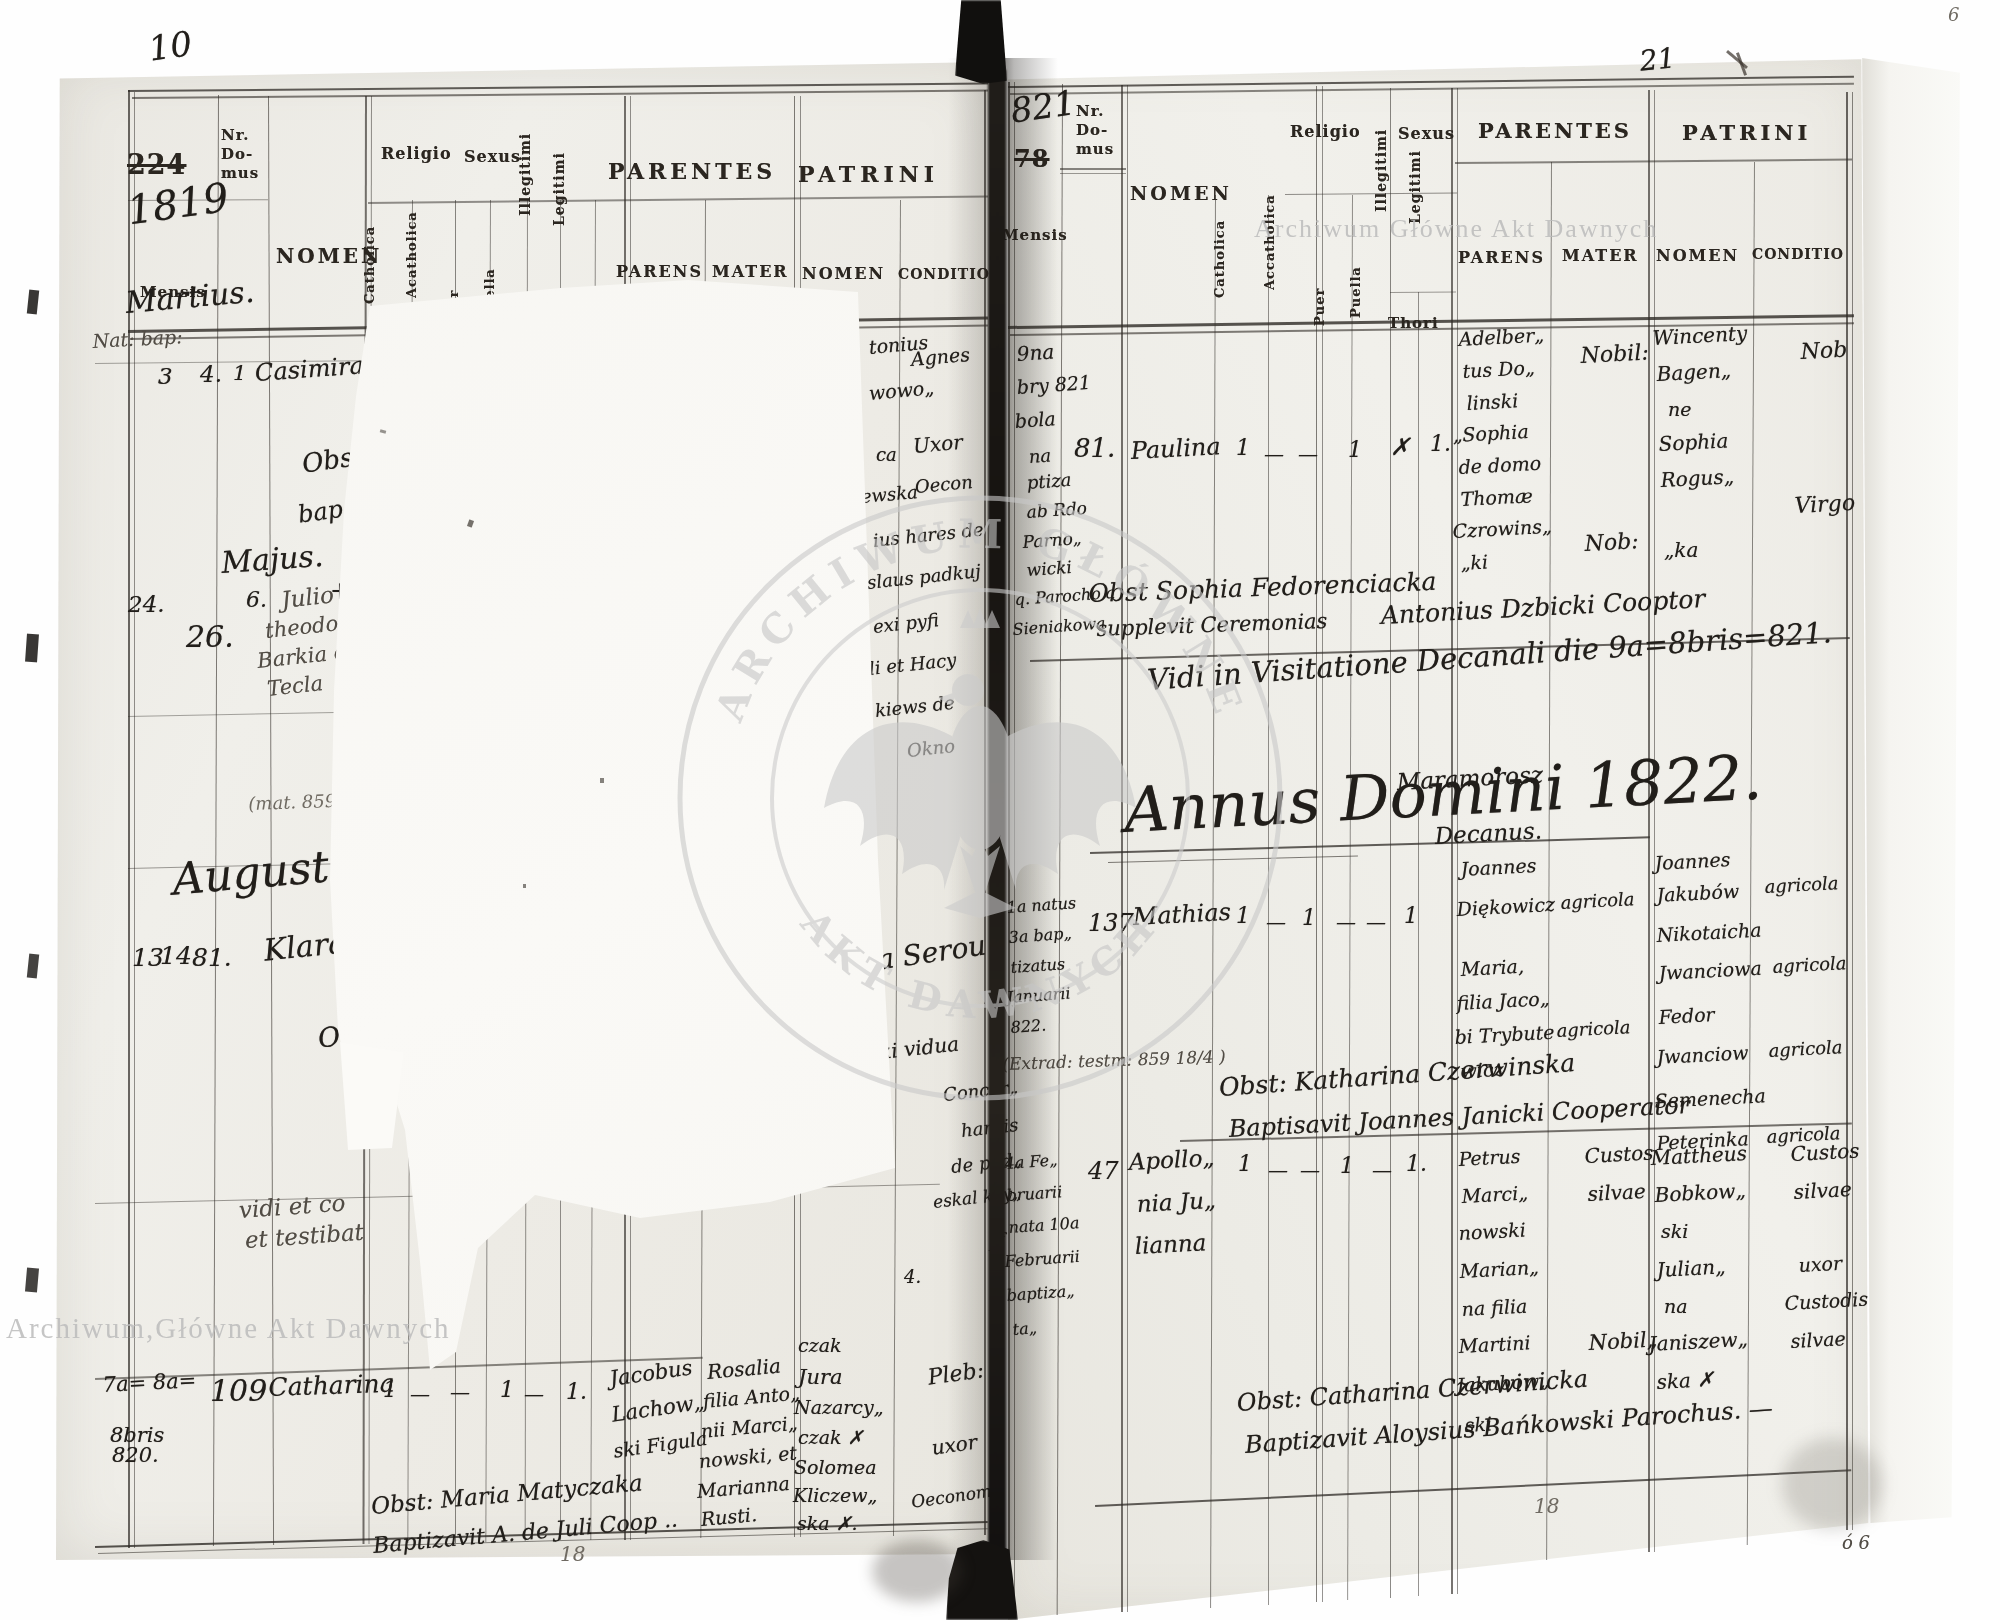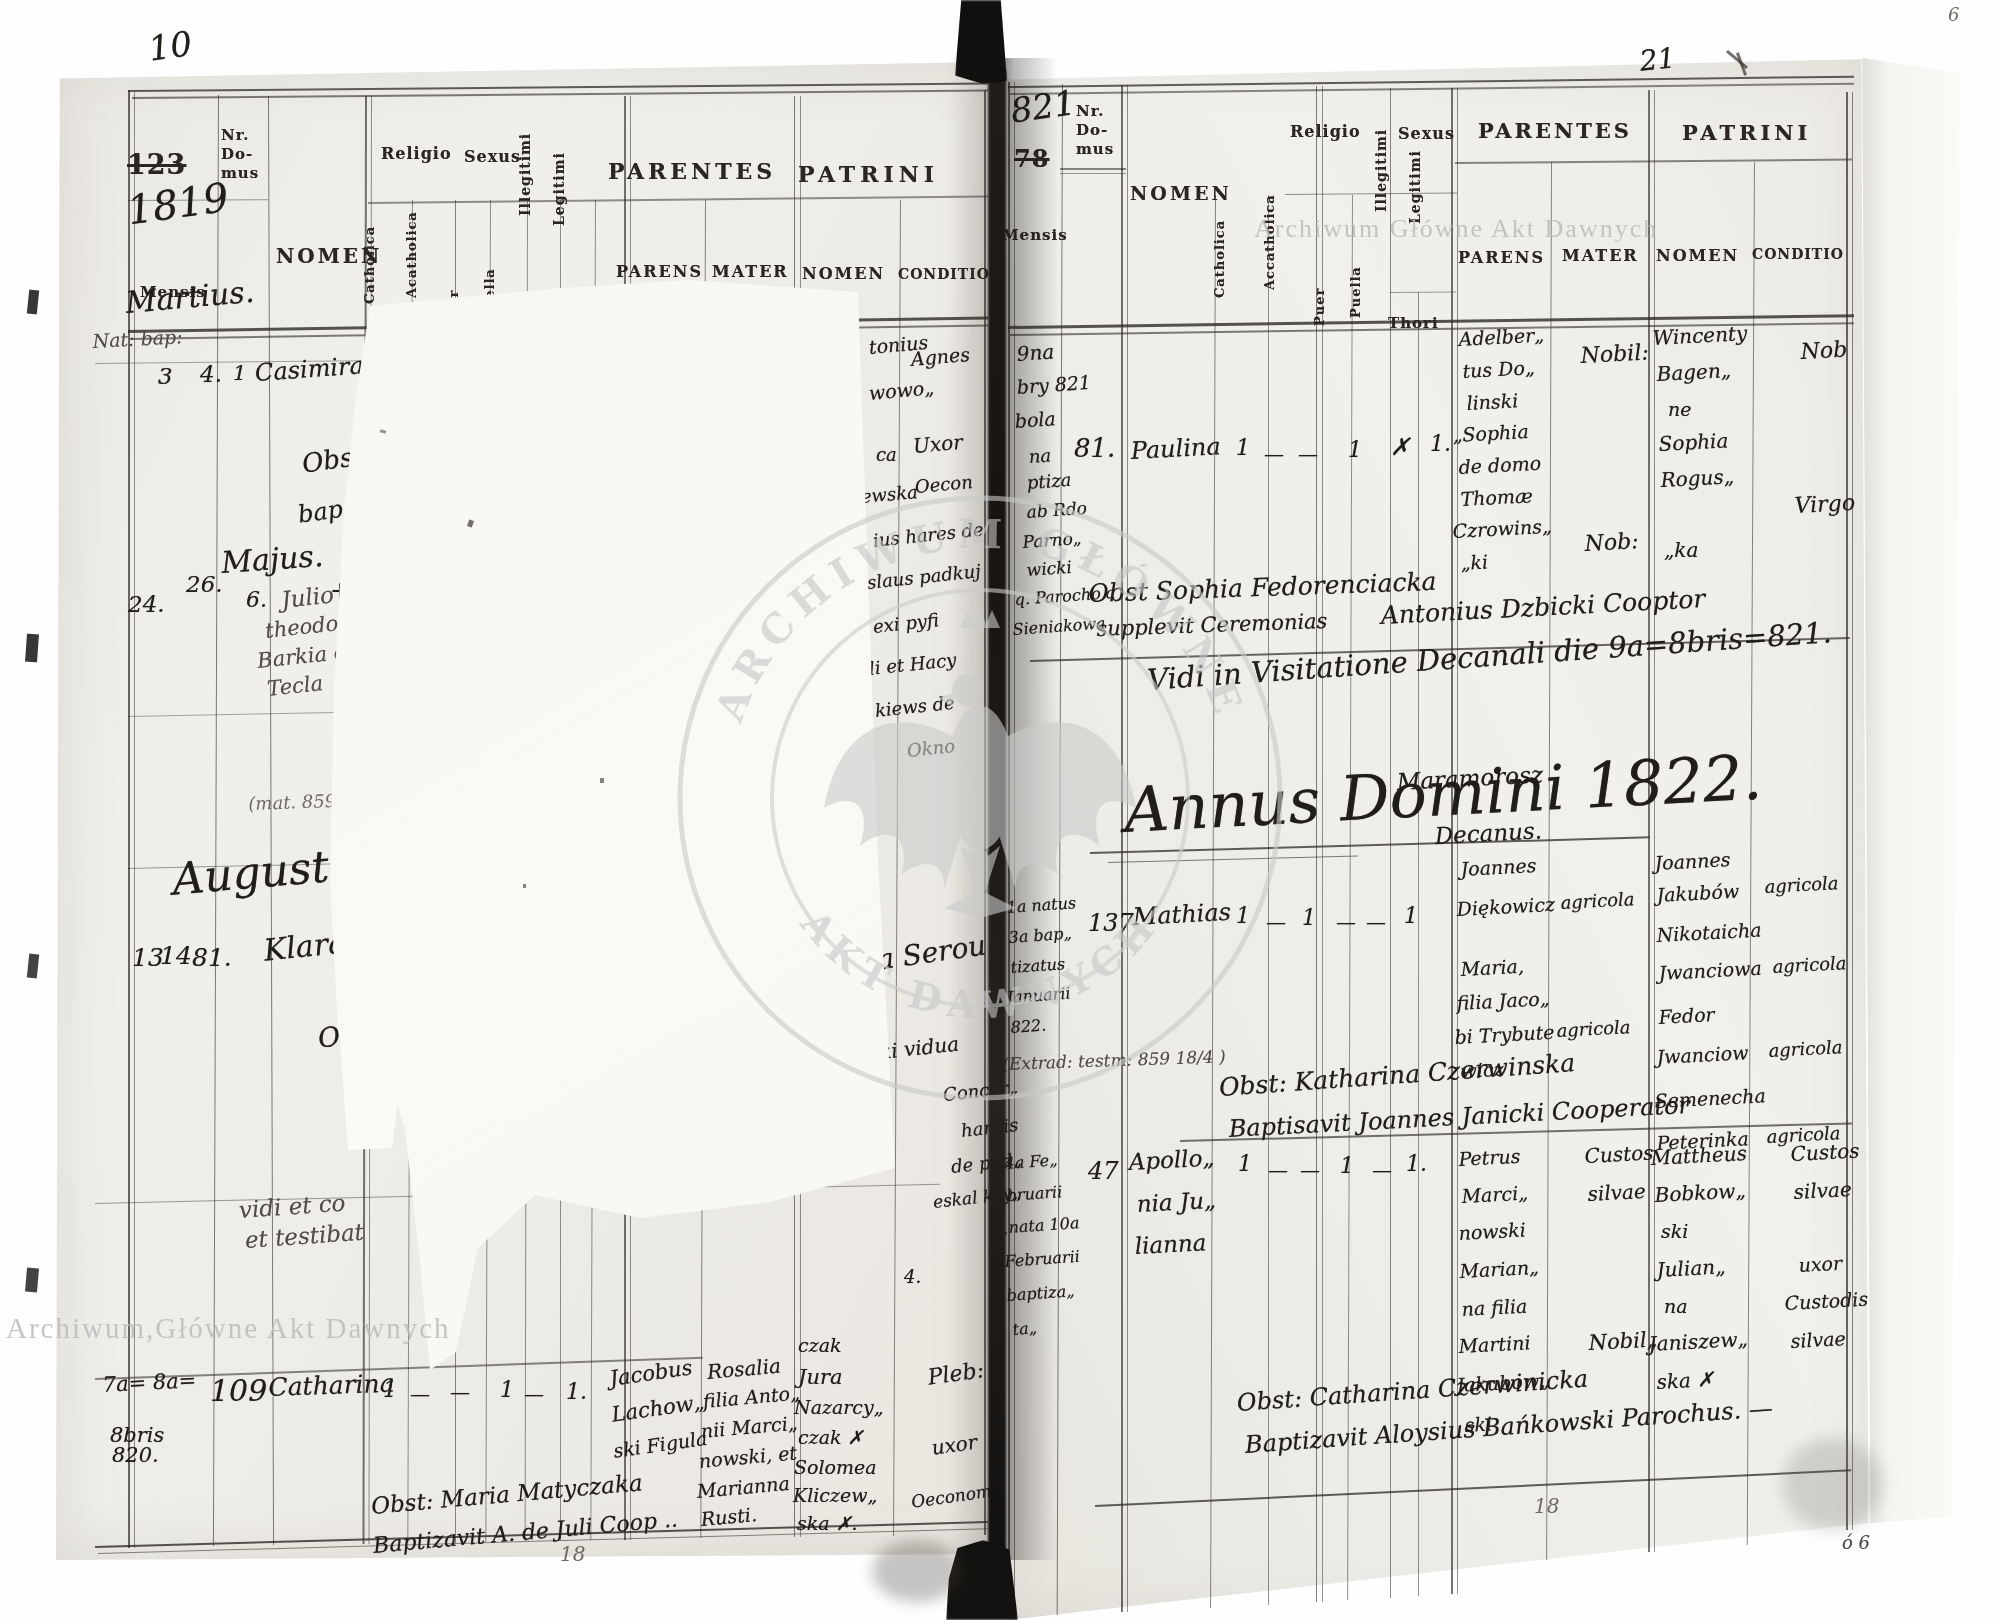--- a/index.html
+++ b/index.html
@@ -136,21 +136,21 @@
       <div class="rect" style="left: 28px; top: 954px; width: 10px; height: 24px; background: rgb(23, 21, 18); opacity: 0.8; transform: rotate(6deg); filter: blur(0.5px);"></div>
       <div class="rect" style="left: 26px; top: 1268px; width: 12px; height: 24px; background: rgb(23, 21, 18); opacity: 0.8; transform: rotate(5deg); filter: blur(0.5px);"></div>
       <div class="rect" style="left: 1724px; top: 58px; width: 26px; height: 3px; background: rgb(58, 51, 44); opacity: 0.7; transform: rotate(40deg); filter: blur(0.5px);"></div>
       <div class="rect" style="left: 1740px; top: 52px; width: 3px; height: 24px; background: rgb(58, 51, 44); opacity: 0.7; transform: rotate(-20deg); filter: blur(0.5px);"></div>
       <div class="rect" style="left: 468px; top: 520px; width: 5px; height: 7px; background: rgb(85, 80, 74); opacity: 0.8; transform: rotate(20deg); filter: blur(0.5px);"></div>
       <div class="rect" style="left: 600px; top: 778px; width: 4px; height: 5px; background: rgb(85, 80, 74); opacity: 0.7; transform: rotate(0deg); filter: blur(0.5px);"></div>
       <div class="rect" style="left: 523px; top: 884px; width: 3px; height: 4px; background: rgb(85, 80, 74); opacity: 0.7; transform: rotate(0deg); filter: blur(0.5px);"></div>
       <div class="rect" style="left: 380px; top: 430px; width: 6px; height: 3px; background: rgb(85, 80, 74); opacity: 0.6; transform: rotate(15deg); filter: blur(0.5px);"></div>
     </div>
   <div id="content-layer">
-      <span class="it p strike" style="left: 127px; top: 148px; font-size: 27px;">123</span>
+      <span class="it p strike" style="left: 127px; top: 148px; font-size: 27px;">224</span>
       <span class="it p" style="left: 221px; top: 126px; font-size: 15px;">Nr.
 Do-
 mus</span>
       <span class="it p" style="left: 276px; top: 244px; font-size: 20px; letter-spacing: 3px;">NOMEN</span>
       <span class="it p" style="left: 381px; top: 144px; font-size: 16px;">Religio</span>
       <span class="it p" style="left: 464px; top: 147px; font-size: 16px;">Sexus</span>
       <span class="it p" style="left: 140px; top: 283px; font-size: 15px;">Mensis</span>
       <span class="it pv" style="left: 378px; top: 304px; font-size: 13px; height: 82px;">Catholica</span>
       <span class="it pv" style="left: 420px; top: 298px; font-size: 13px; height: 90px;">Acatholica</span>
       <span class="it pv" style="left: 462px; top: 328px; font-size: 13px; height: 48px;">Puer</span>
@@ -170,21 +170,21 @@
       <span class="it i2" style="left: 92px; top: 330px; font-size: 19px; transform: rotate(-3deg);">Nat: bap:</span>
       <span class="it i" style="left: 158px; top: 362px; font-size: 23px;">3</span>
       <span class="it i" style="left: 200px; top: 360px; font-size: 23px;">4.</span>
       <span class="it i" style="left: 233px; top: 360px; font-size: 21px;">1</span>
       <span class="it i" style="left: 254px; top: 358px; font-size: 24px; transform: rotate(-4deg);">Casimira</span>
       <span class="it i" style="left: 300px; top: 448px; font-size: 26px; transform: rotate(-8deg);">Obst'</span>
       <span class="it i" style="left: 296px; top: 500px; font-size: 24px; transform: rotate(-8deg);">bap: d</span>
       <span class="it i" style="left: 220px; top: 544px; font-size: 30px; transform: rotate(-4deg);">Majus.</span>
       <span class="it i" style="left: 330px; top: 576px; font-size: 24px;">+</span>
       <span class="it i" style="left: 128px; top: 590px; font-size: 23px;">24.</span>
-      <span class="it i" style="left: 186px; top: 570px; font-size: 23px;">26.</span>
+      <span class="it i" style="left: 186px; top: 618px; font-size: 30px;">26.</span>
       <span class="it i" style="left: 246px; top: 586px; font-size: 22px;">6.</span>
       <span class="it i2" style="left: 280px; top: 586px; font-size: 23px; transform: rotate(-6deg);">Julio</span>
       <span class="it i2" style="left: 264px; top: 618px; font-size: 21px; transform: rotate(-6deg);">theodosial</span>
       <span class="it i2" style="left: 256px; top: 648px; font-size: 21px; transform: rotate(-6deg);">Barkia et</span>
       <span class="it i2" style="left: 266px; top: 676px; font-size: 21px; transform: rotate(-6deg);">Tecla</span>
       <span class="it i2" style="left: 364px; top: 702px; font-size: 26px;">6</span>
       <span class="it pc" style="left: 248px; top: 793px; font-size: 18px; transform: rotate(-2deg);">(mat. 859 18/6</span>
       <span class="it i" style="left: 170px; top: 852px; font-size: 44px; transform: rotate(-5deg);">Augustus.</span>
       <span class="it i" style="left: 132px; top: 942px; font-size: 25px;">13</span>
       <span class="it i" style="left: 160px; top: 940px; font-size: 25px;">14</span>

